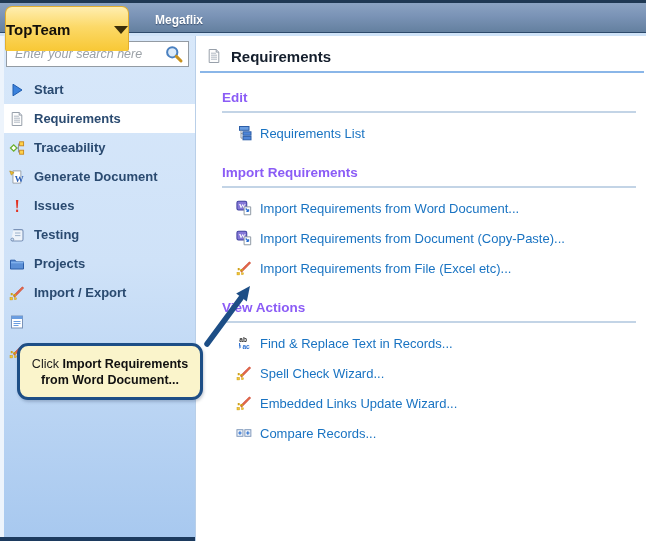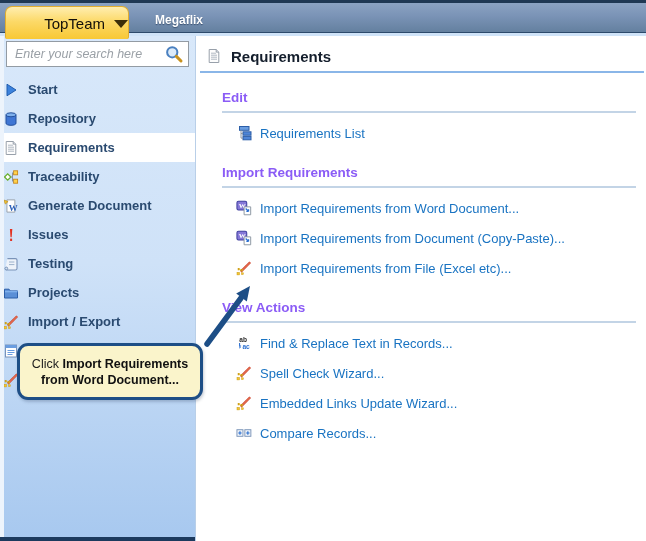--- a/index.html
+++ b/index.html
@@ -5,25 +5,25 @@
   * { margin:0; padding:0; box-sizing:border-box; }
   html,body { width:646px; height:541px; overflow:hidden; }
   body { font-family:"Liberation Sans", sans-serif; background:#fff; }
   .app { position:relative; width:646px; height:541px; background:#fff; }
 
   
   .topbar { position:relative; height:33px;
     background:linear-gradient(#8ba3c2 0%, #7a93b6 45%, #64809f 100%);
     border-top:3px solid #1f3853; border-bottom:1px solid #2d4a6b; }
   .topbar-strip { height:3px; background:#cfe3f8; }
-  .topteam-btn { position:absolute; left:5px; top:3px; width:124px; height:33px;
+  .topteam-btn { position:absolute; left:5px; top:3px; width:124px; height:45px;
     background:linear-gradient(#ffeeb0 0%, #fcd968 45%, #f8c835 100%);
     border:1px solid #e2ae2e; border-bottom:none; border-radius:7px 7px 2px 2px;
-    display:flex; align-items:center; justify-content:flex-end; gap:9px;
-    font-size:15px; font-weight:normal; color:#14100a; cursor:pointer; z-index:5; }
+    display:flex; align-items:center; justify-content:space-between; gap:9px;
+    font-size:15px; font-weight:bold; color:#14100a; cursor:pointer; z-index:5; }
   .caret-down { width:0; height:0; border-left:7px solid transparent;
     border-right:7px solid transparent; border-top:8px solid #3c2e09; margin-top:2px; }
   .megaflix { position:absolute; left:143px; top:0; height:33px; display:flex; align-items:center;
     color:#fff; font-weight:bold; font-size:12px; text-shadow:0 1px 1px rgba(20,40,70,.55);
     padding:0 12px; cursor:pointer; }
 
   
   .content { display:flex; height:505px; }
   .sidebar { position:relative; width:196px; flex:0 0 196px; height:505px;
     background:linear-gradient(#d8e8fa 0%, #cfe2f8 45%, #a7c8ef 100%);
@@ -32,21 +32,21 @@
   .sidebar-bottom-strip { position:absolute; left:0; bottom:0; width:100%; height:4px; background:#1c3a5e; }
 
   .search-box { margin:5px 6px 0 6px; height:26px; background:#fff; border:1px solid #939ba3;
     display:flex; align-items:center; padding:0 4px 0 8px; }
   .search-box input { flex:1; border:none; outline:none; font-style:italic; font-size:12.5px;
     color:#555; background:transparent; font-family:"Liberation Sans",sans-serif; min-width:0; }
   .search-box input::placeholder { color:#9aa0a6; font-style:italic; }
   .search-btn { width:20px; height:20px; display:flex; align-items:center; justify-content:center; cursor:pointer; }
 
   .side-nav { margin-top:8px; }
-  .side-item { height:29px; display:flex; align-items:center; padding-left:2px; gap:9px;
+  .side-item { height:29px; display:flex; align-items:center; padding-left:8px; gap:9px;
     cursor:pointer; }
   .side-item.selected { background:#fff; }
   .side-label { font-size:13px; font-weight:bold; color:#2a4a70; white-space:pre; }
   .icon { width:17px; height:16px; display:inline-flex; align-items:center; justify-content:center; flex:0 0 17px; }
   .icon svg { width:16px; height:16px; display:block; }
 
   
   .main { flex:1; background:#fff; padding:9px 0 0 0; }
   .title-row { display:flex; align-items:center; gap:9px; padding-left:9px; height:22px; }
   .page-title { font-size:15px; font-weight:bold; color:#141e2c; }
@@ -96,29 +96,20 @@
         </span>
       </div>
       <div class="side-nav">
           <div class="side-item">
             <span class="icon">
               <svg viewBox="0 0 16 16">
                 <path d="M4 2.2L13 8l-9 5.8z" fill="#3b82dd" stroke="#1f5cae" stroke-width="1"></path>
               </svg>
             </span>
             <span class="side-label">Start</span>
-          </div>
-          <div class="side-item">
-            <span class="icon">
-              <svg viewBox="0 0 16 16">
-                <path d="M3 3.8v8.4c0 1.3 2.2 2.1 5 2.1s5-.8 5-2.1V3.8" fill="#3f76d4" stroke="#24509c" stroke-width="1"></path>
-                <ellipse cx="8" cy="3.8" rx="5" ry="2" fill="#7fb0ec" stroke="#24509c" stroke-width="1"></ellipse>
-              </svg>
-            </span>
-            <span class="side-label">Repository</span>
           </div>
           <div class="side-item selected">
             <span class="icon">
               <svg viewBox="0 0 16 16">
                 <path d="M3.2 1.5h7l2.6 2.6v10.4H3.2z" fill="#fdfdfd" stroke="#98a0aa" stroke-width="1"></path>
                 <path d="M10.2 1.5v2.6h2.6" fill="#e4e8ee" stroke="#98a0aa" stroke-width="1"></path>
                 <path d="M5 5.2h5M5 7.2h6M5 9.2h6M5 11.2h6" stroke="#b0b8c2" stroke-width="1"></path>
               </svg>
             </span>
             <span class="side-label">Requirements</span>

